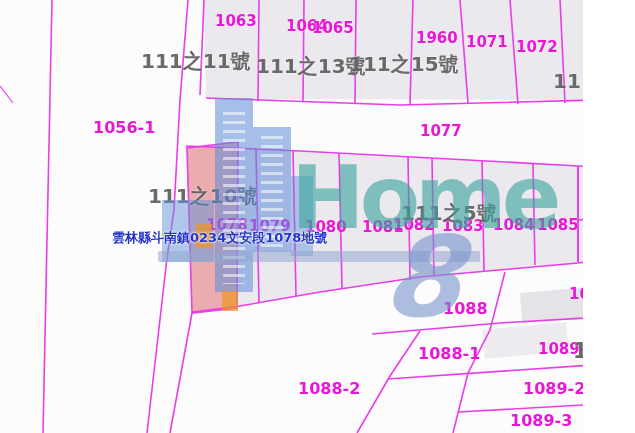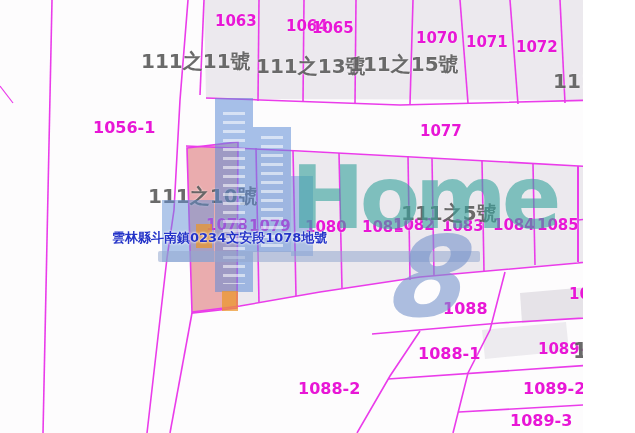--- a/index.html
+++ b/index.html
@@ -83,21 +83,21 @@
       <path d="M459,412 L635,402"></path>
       <path d="M505,272 L490,330 L468,373 L453,433"></path>
       <path d="M420,331 L390,376 L357,433"></path>
       <path d="M635,372 L611,433"></path>
     </g>
   </svg>
 
   <div class="lbl pn" style="left:215px;top:14px">1063</div>
   <div class="lbl pn" style="left:286px;top:19px">1064</div>
   <div class="lbl pn" style="left:312px;top:21px">1065</div>
-  <div class="lbl pn" style="left:416px;top:31px">1070</div>
+  <div class="lbl pn" style="left:416px;top:31px">1960</div>
   <div class="lbl pn" style="left:466px;top:35px">1071</div>
   <div class="lbl pn" style="left:516px;top:40px">1072</div>
   <div class="lbl pn" style="left:598px;top:52px">1074</div>
   <div class="lbl pn" style="left:420px;top:124px">1077</div>
   <div class="lbl pn big" style="left:93px;top:120px">1056-1</div>
   <div class="lbl pn" style="left:206px;top:218px">1078</div>
   <div class="lbl pn" style="left:249px;top:219px">1079</div>
   <div class="lbl pn" style="left:305px;top:220px">1080</div>
   <div class="lbl pn" style="left:362px;top:220px">1081</div>
   <div class="lbl pn" style="left:393px;top:218px">1082</div>

